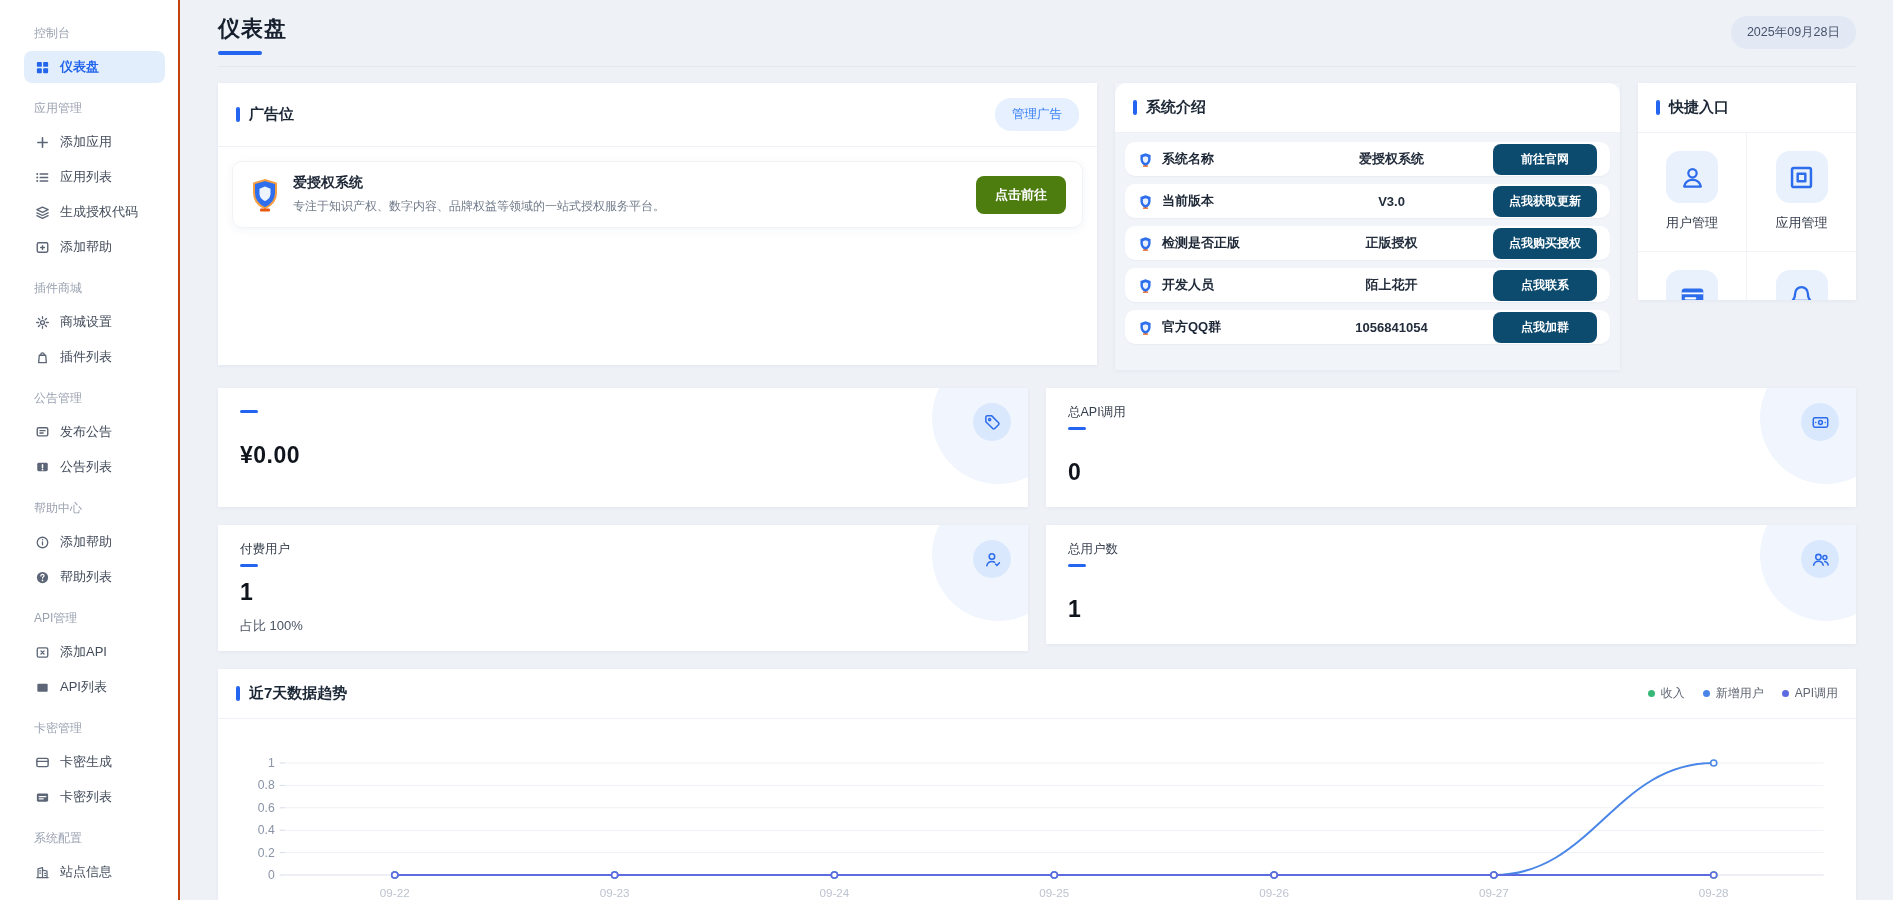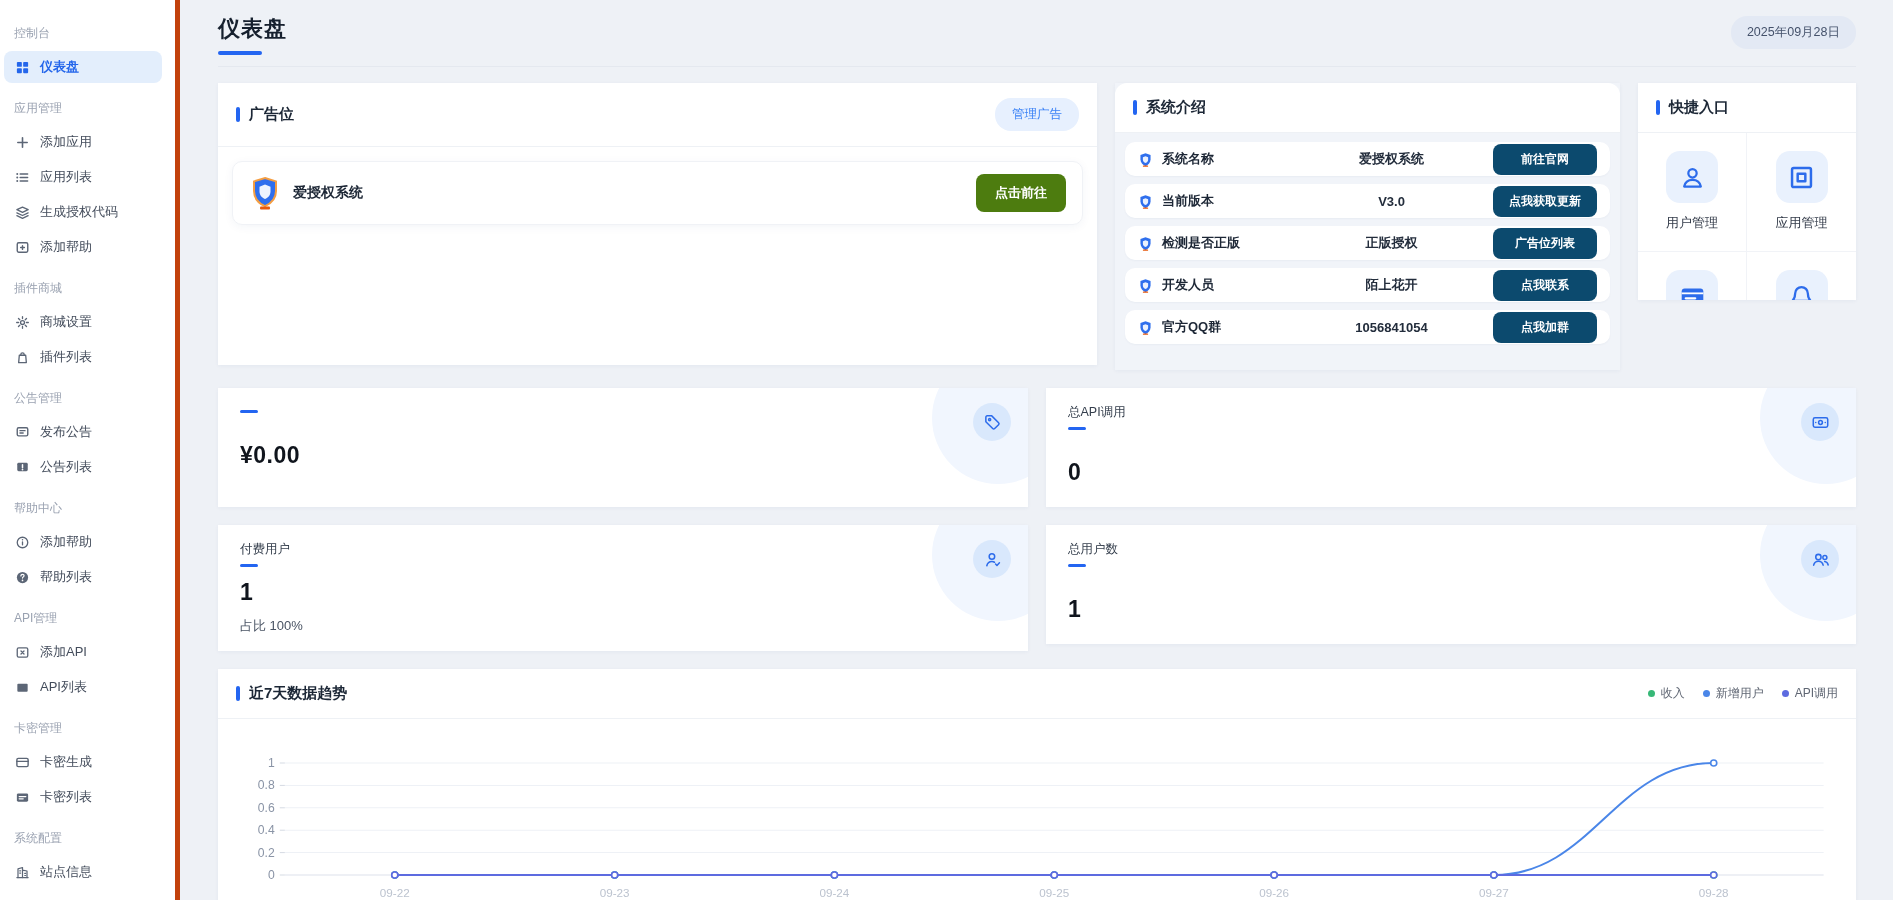--- a/index.html
+++ b/index.html
@@ -4,21 +4,21 @@
 <style>
   * { margin:0; padding:0; box-sizing:border-box; }
   html,body { width:1893px; height:900px; overflow:hidden; }
   body {
     font-family:"Liberation Sans","DejaVu Sans",sans-serif;
     background:#eef1f6; color:#2b3440; display:flex;
   }
   
   aside.sidebar {
     width:180px; flex:0 0 180px; background:#fff; height:100%;
-    border-right:5px solid #c2410c; padding:8px 13px 0 4px; overflow:hidden;
+    border-right:2px solid #c2410c; padding:8px 13px 0 24px; overflow:hidden;
   }
   .sb-section { font-size:12px; color:#9aa2b1; margin:17px 10px 9px 10px; }
   .sb-item {
     display:flex; align-items:center; gap:10px; padding:7px 11px; margin:3px 0;
     border-radius:8px; font-size:13px; color:#434c5b; cursor:pointer; white-space:nowrap;
   }
   .sb-item .icn { width:15px; height:15px; display:inline-flex; color:#5c6676; flex:0 0 15px; }
   .sb-item.active { background:#e3eefc; color:#2466eb; font-weight:bold; }
   .sb-item.active .icn { color:#2466eb; }
   .icn svg { width:100%; height:100%; display:block; }
@@ -298,20 +298,21 @@
       <div class="ad-item">
         <span class="ad-logo">
           <svg viewBox="0 0 32 34">
             <path d="M16 2l11 3.4v9.6c0 7.6-4.8 12.4-11 15.2C9.8 27.4 5 22.6 5 15V5.4z" fill="#2f6fed" stroke="#f59e42" stroke-width="2"></path>
             <path d="M16 8.5l5.5 2.2v4.8c0 3.8-2.4 6.2-5.5 7.6-3.1-1.4-5.5-3.8-5.5-7.6v-4.8z" fill="#fff" opacity=".92"></path>
             <rect x="11" y="30.6" width="10" height="3" rx="1" fill="#e8590c"></rect>
           </svg>
         </span>
         <div class="ad-text">
           <div class="ad-name">爱授权系统</div>
+          <div class="ad-desc">专注于知识产权、数字内容、品牌权益等领域的一站式授权服务平台。</div>
         </div>
         <button class="solid-btn">点击前往</button>
       </div>
     </div>
 
     <div class="card sys-card">
       <div class="card-head">
         <div class="head-left">
           <span class="head-bar"></span>
           <span>系统介绍</span>
@@ -345,21 +346,21 @@
           <div class="sys-row">
             <span class="icn">
               <svg viewBox="0 0 16 16">
                 <path d="M8 1.4l5.4 1.8v4.6c0 3.7-2.4 6-5.4 7.4-3-1.4-5.4-3.7-5.4-7.4V3.2z" fill="#2f6fed"></path>
                 <path d="M8 4.4l2.8 1.1v2.4c0 1.9-1.2 3.1-2.8 3.8-1.6-.7-2.8-1.9-2.8-3.8V5.5z" fill="#fff" opacity=".9"></path>
                 <rect x="5.2" y="14.3" width="5.6" height="1.4" rx=".6" fill="#e8590c"></rect>
               </svg>
             </span>
             <span class="sys-label">检测是否正版</span>
             <span class="sys-value">正版授权</span>
-            <button class="sys-btn">广告位列表</button>
+            <button class="sys-btn">点我购买授权</button>
           </div>
           <div class="sys-row">
             <span class="icn">
               <svg viewBox="0 0 16 16">
                 <path d="M8 1.4l5.4 1.8v4.6c0 3.7-2.4 6-5.4 7.4-3-1.4-5.4-3.7-5.4-7.4V3.2z" fill="#2f6fed"></path>
                 <path d="M8 4.4l2.8 1.1v2.4c0 1.9-1.2 3.1-2.8 3.8-1.6-.7-2.8-1.9-2.8-3.8V5.5z" fill="#fff" opacity=".9"></path>
                 <rect x="5.2" y="14.3" width="5.6" height="1.4" rx=".6" fill="#e8590c"></rect>
               </svg>
             </span>
             <span class="sys-label">开发人员</span>

